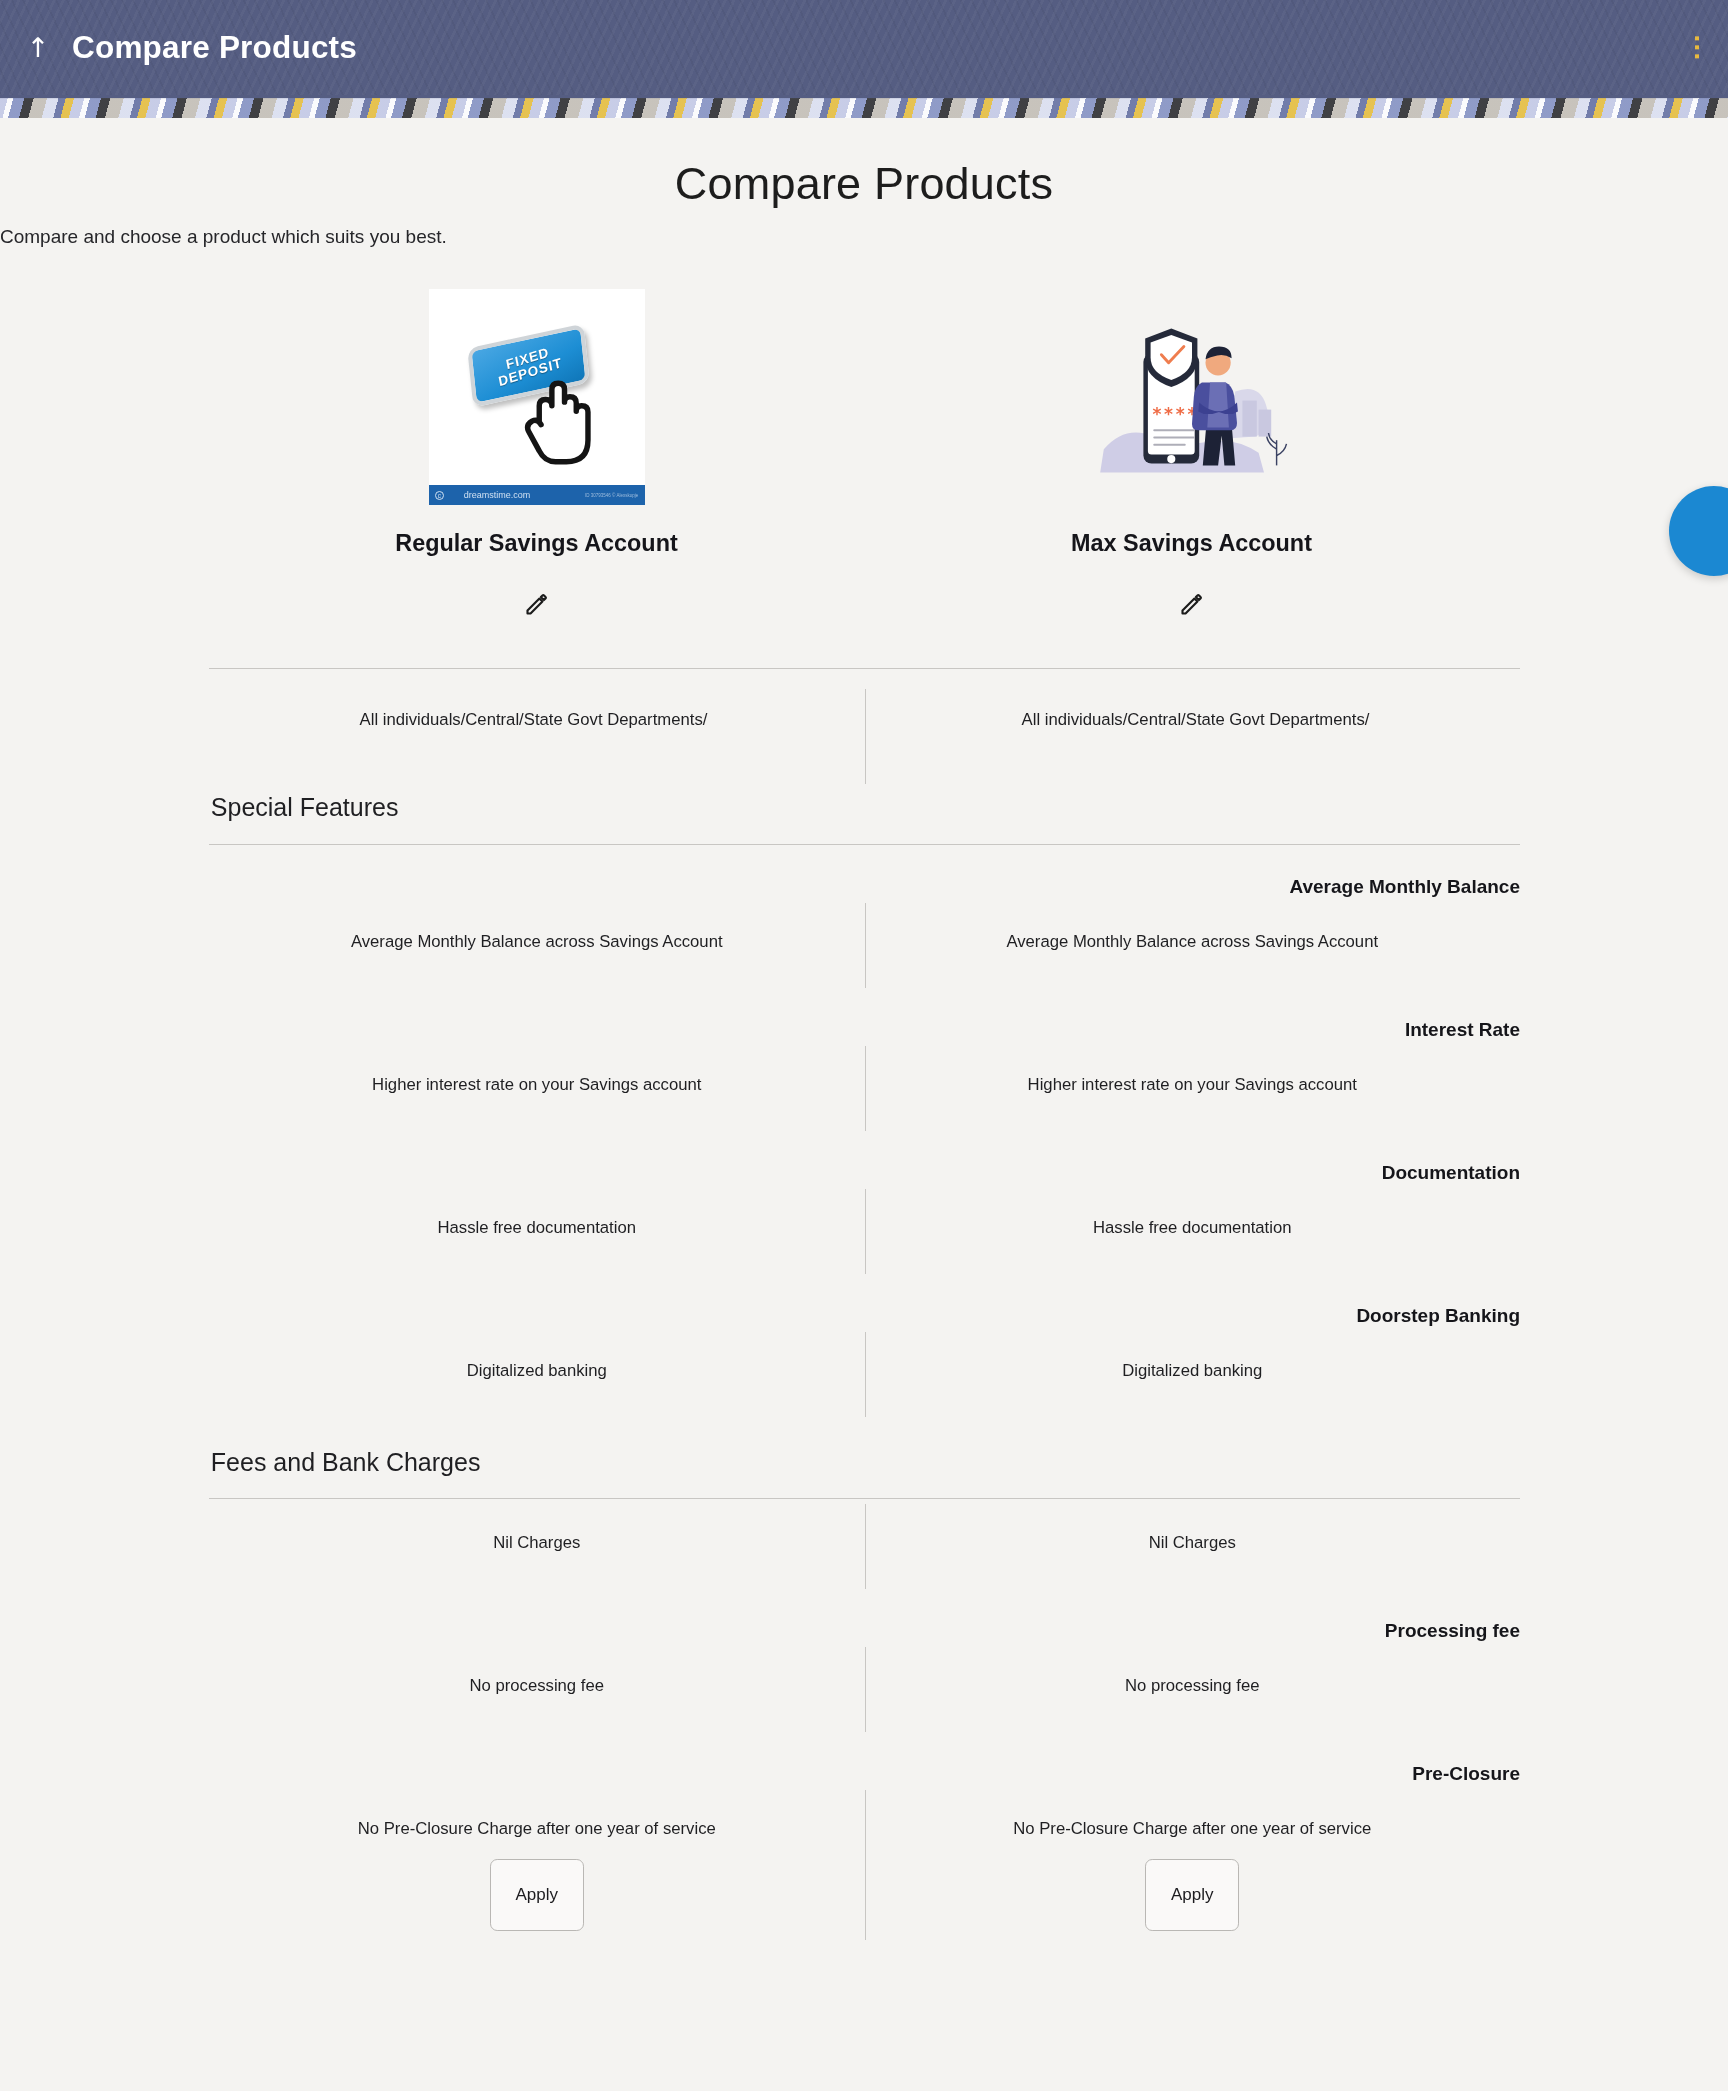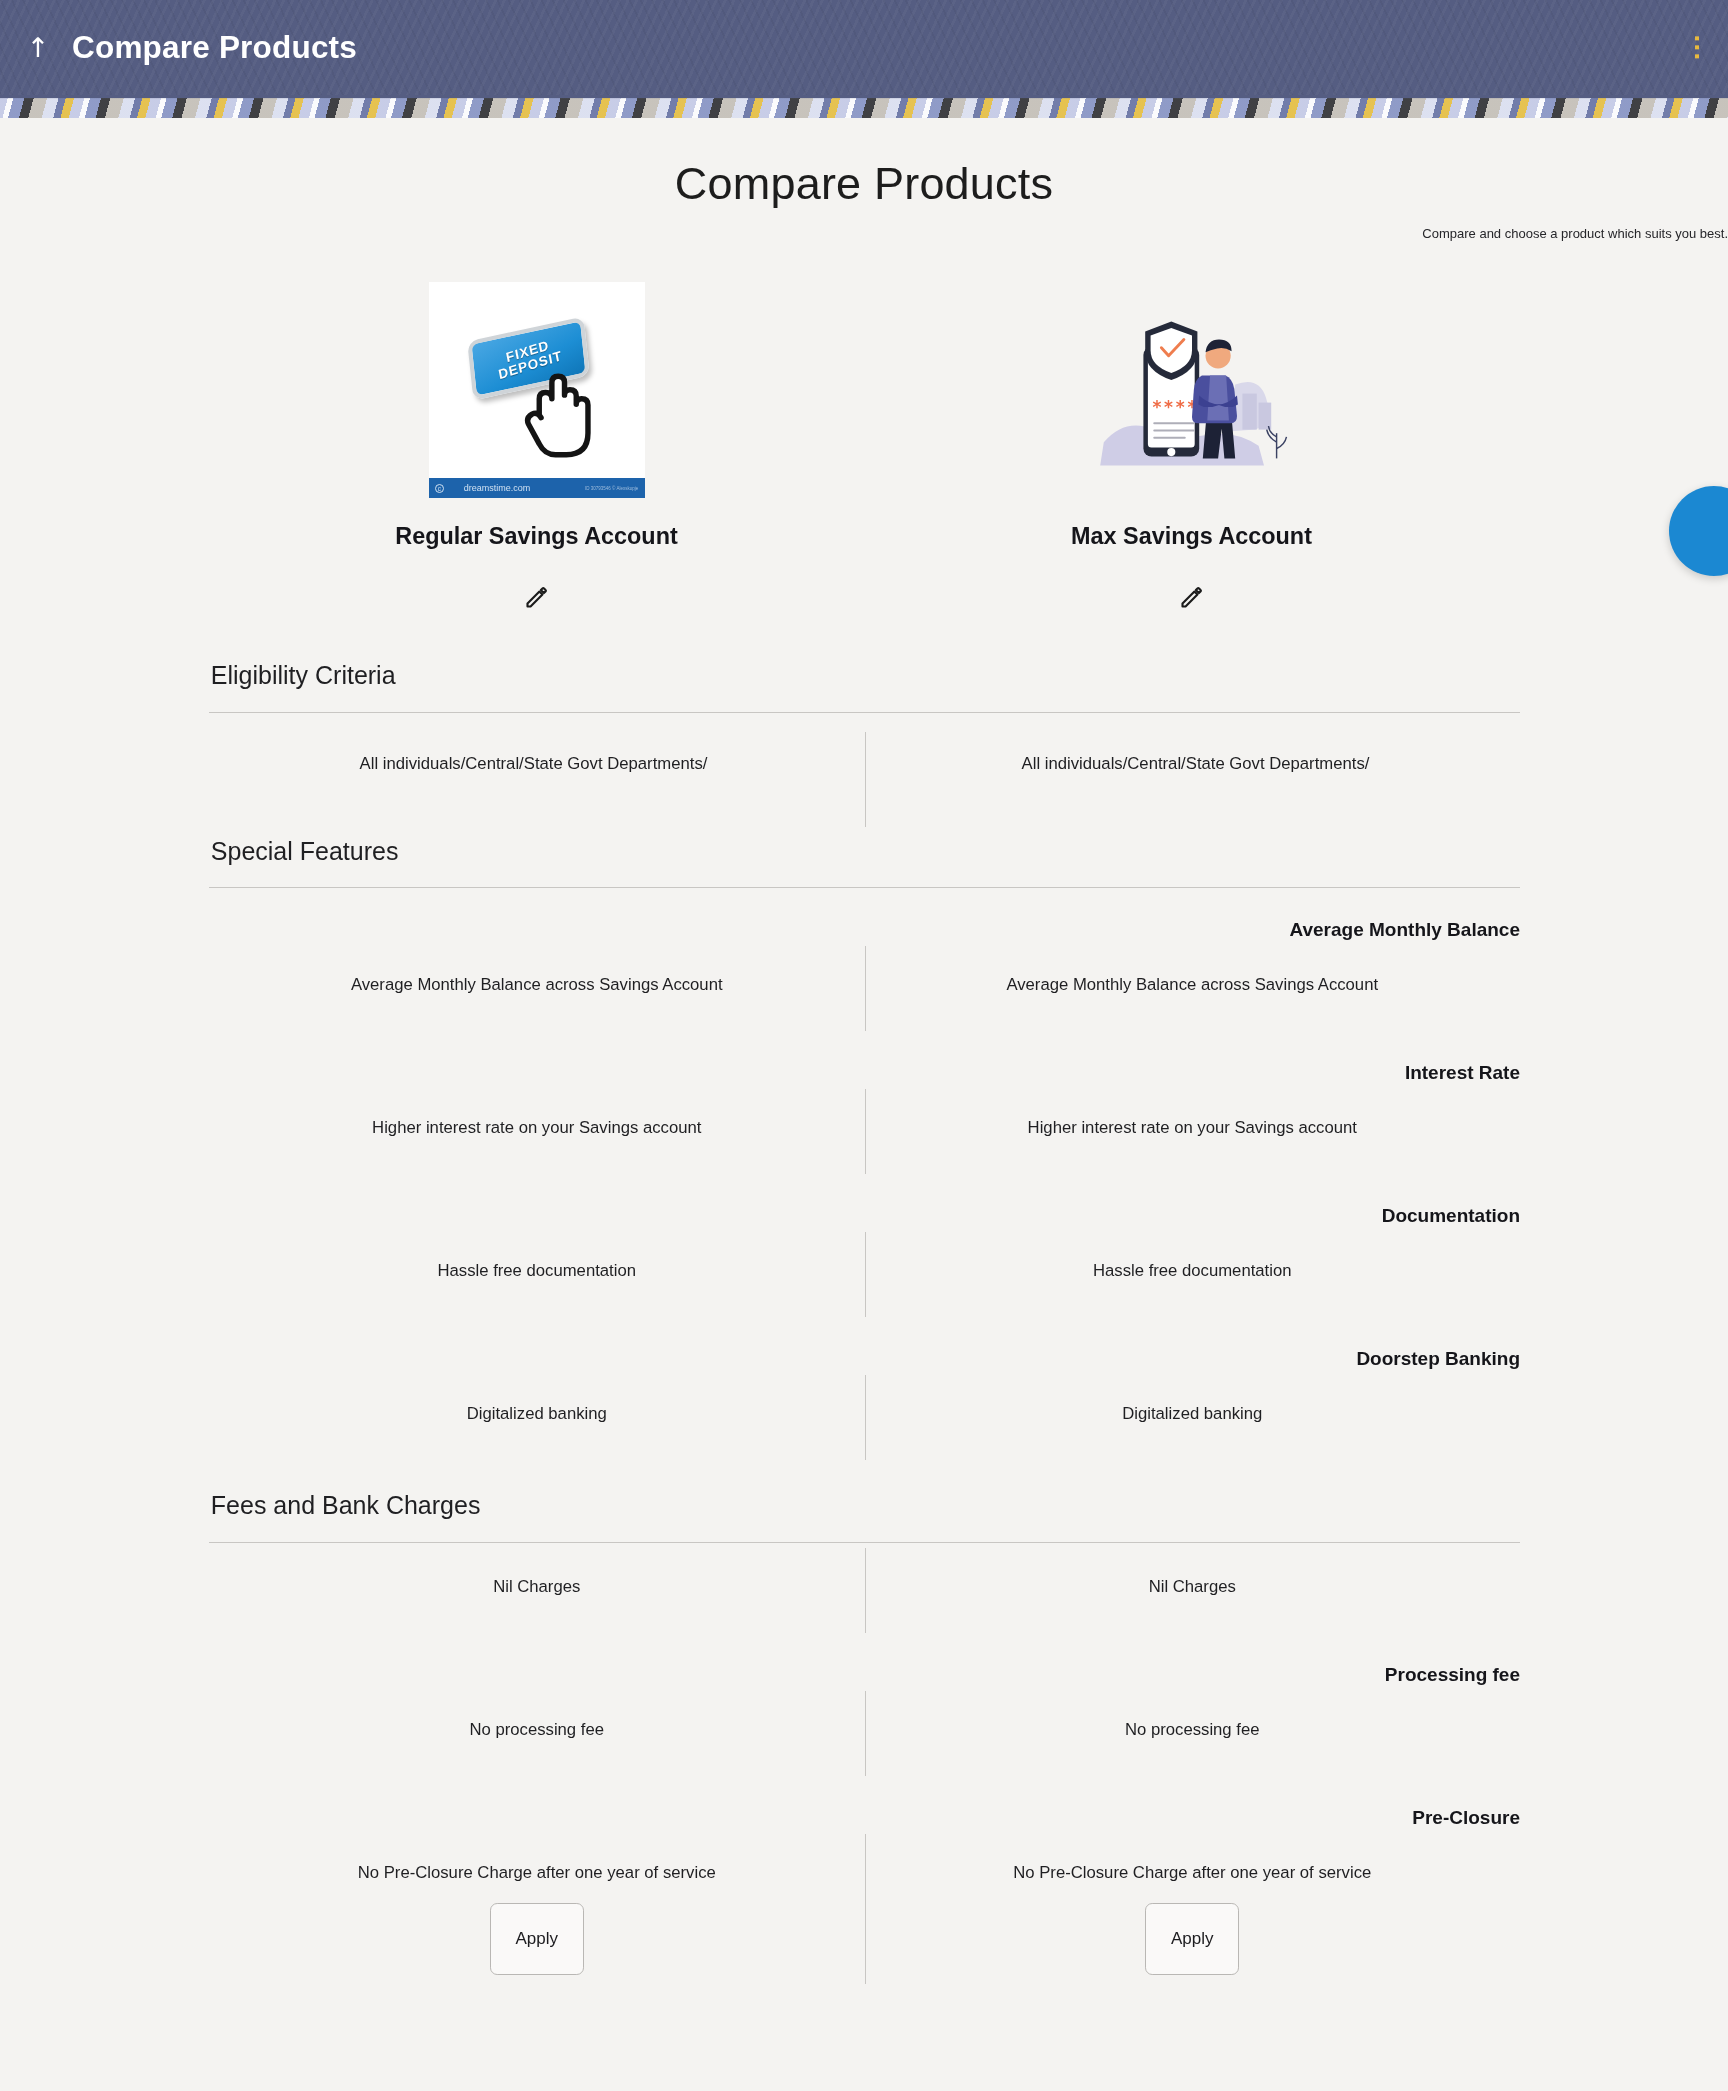--- a/index.html
+++ b/index.html
@@ -111,22 +111,22 @@
   .page-title {
     margin-top: 40px;
     text-align: center;
     font-size: 45px;
     font-weight: normal;
     color: #1d1d1d;
     letter-spacing: 0.2px;
   }
   .page-subtitle {
     margin-top: 16px;
-    text-align: right;
-    font-size: 13px;
+    text-align: left;
+    font-size: 19px;
     color: #26262a;
   }
 
   
   .products {
     margin-top: 41px;
     display: flex;
     width: 1311px;
     margin-left: 209px;
   }
@@ -418,21 +418,20 @@
       <div class="edit-btn">
         <svg width="27" height="27" viewBox="0 0 24 24">
           <path d="M4 17.3 L14.6 6.7 L17.3 9.4 L6.7 20 L4 20 Z" fill="none" stroke="#1b1b1b" stroke-width="1.9" stroke-linejoin="round"></path>
           <path d="M15.9 5.4 L17.3 4 Q18 3.3 18.7 4 L20 5.3 Q20.7 6 20 6.7 L18.6 8.1 Z" fill="none" stroke="#1b1b1b" stroke-width="1.9" stroke-linejoin="round"></path>
         </svg>
       </div>
     </div>
   </div>
 
   <div class="section sec-eligibility">
-    <div class="section-title">Eligibility Criteria</div>
     <div class="section-rule"></div>
     <div class="value-row eligibility-values">
       <div class="v-divider"></div>
       <div class="value-cell">All individuals/Central/State Govt Departments/</div>
       <div class="value-cell">All individuals/Central/State Govt Departments/</div>
     </div>
   </div>
 
   <div class="section sec-special">
     <div class="section-title">Special Features</div>

